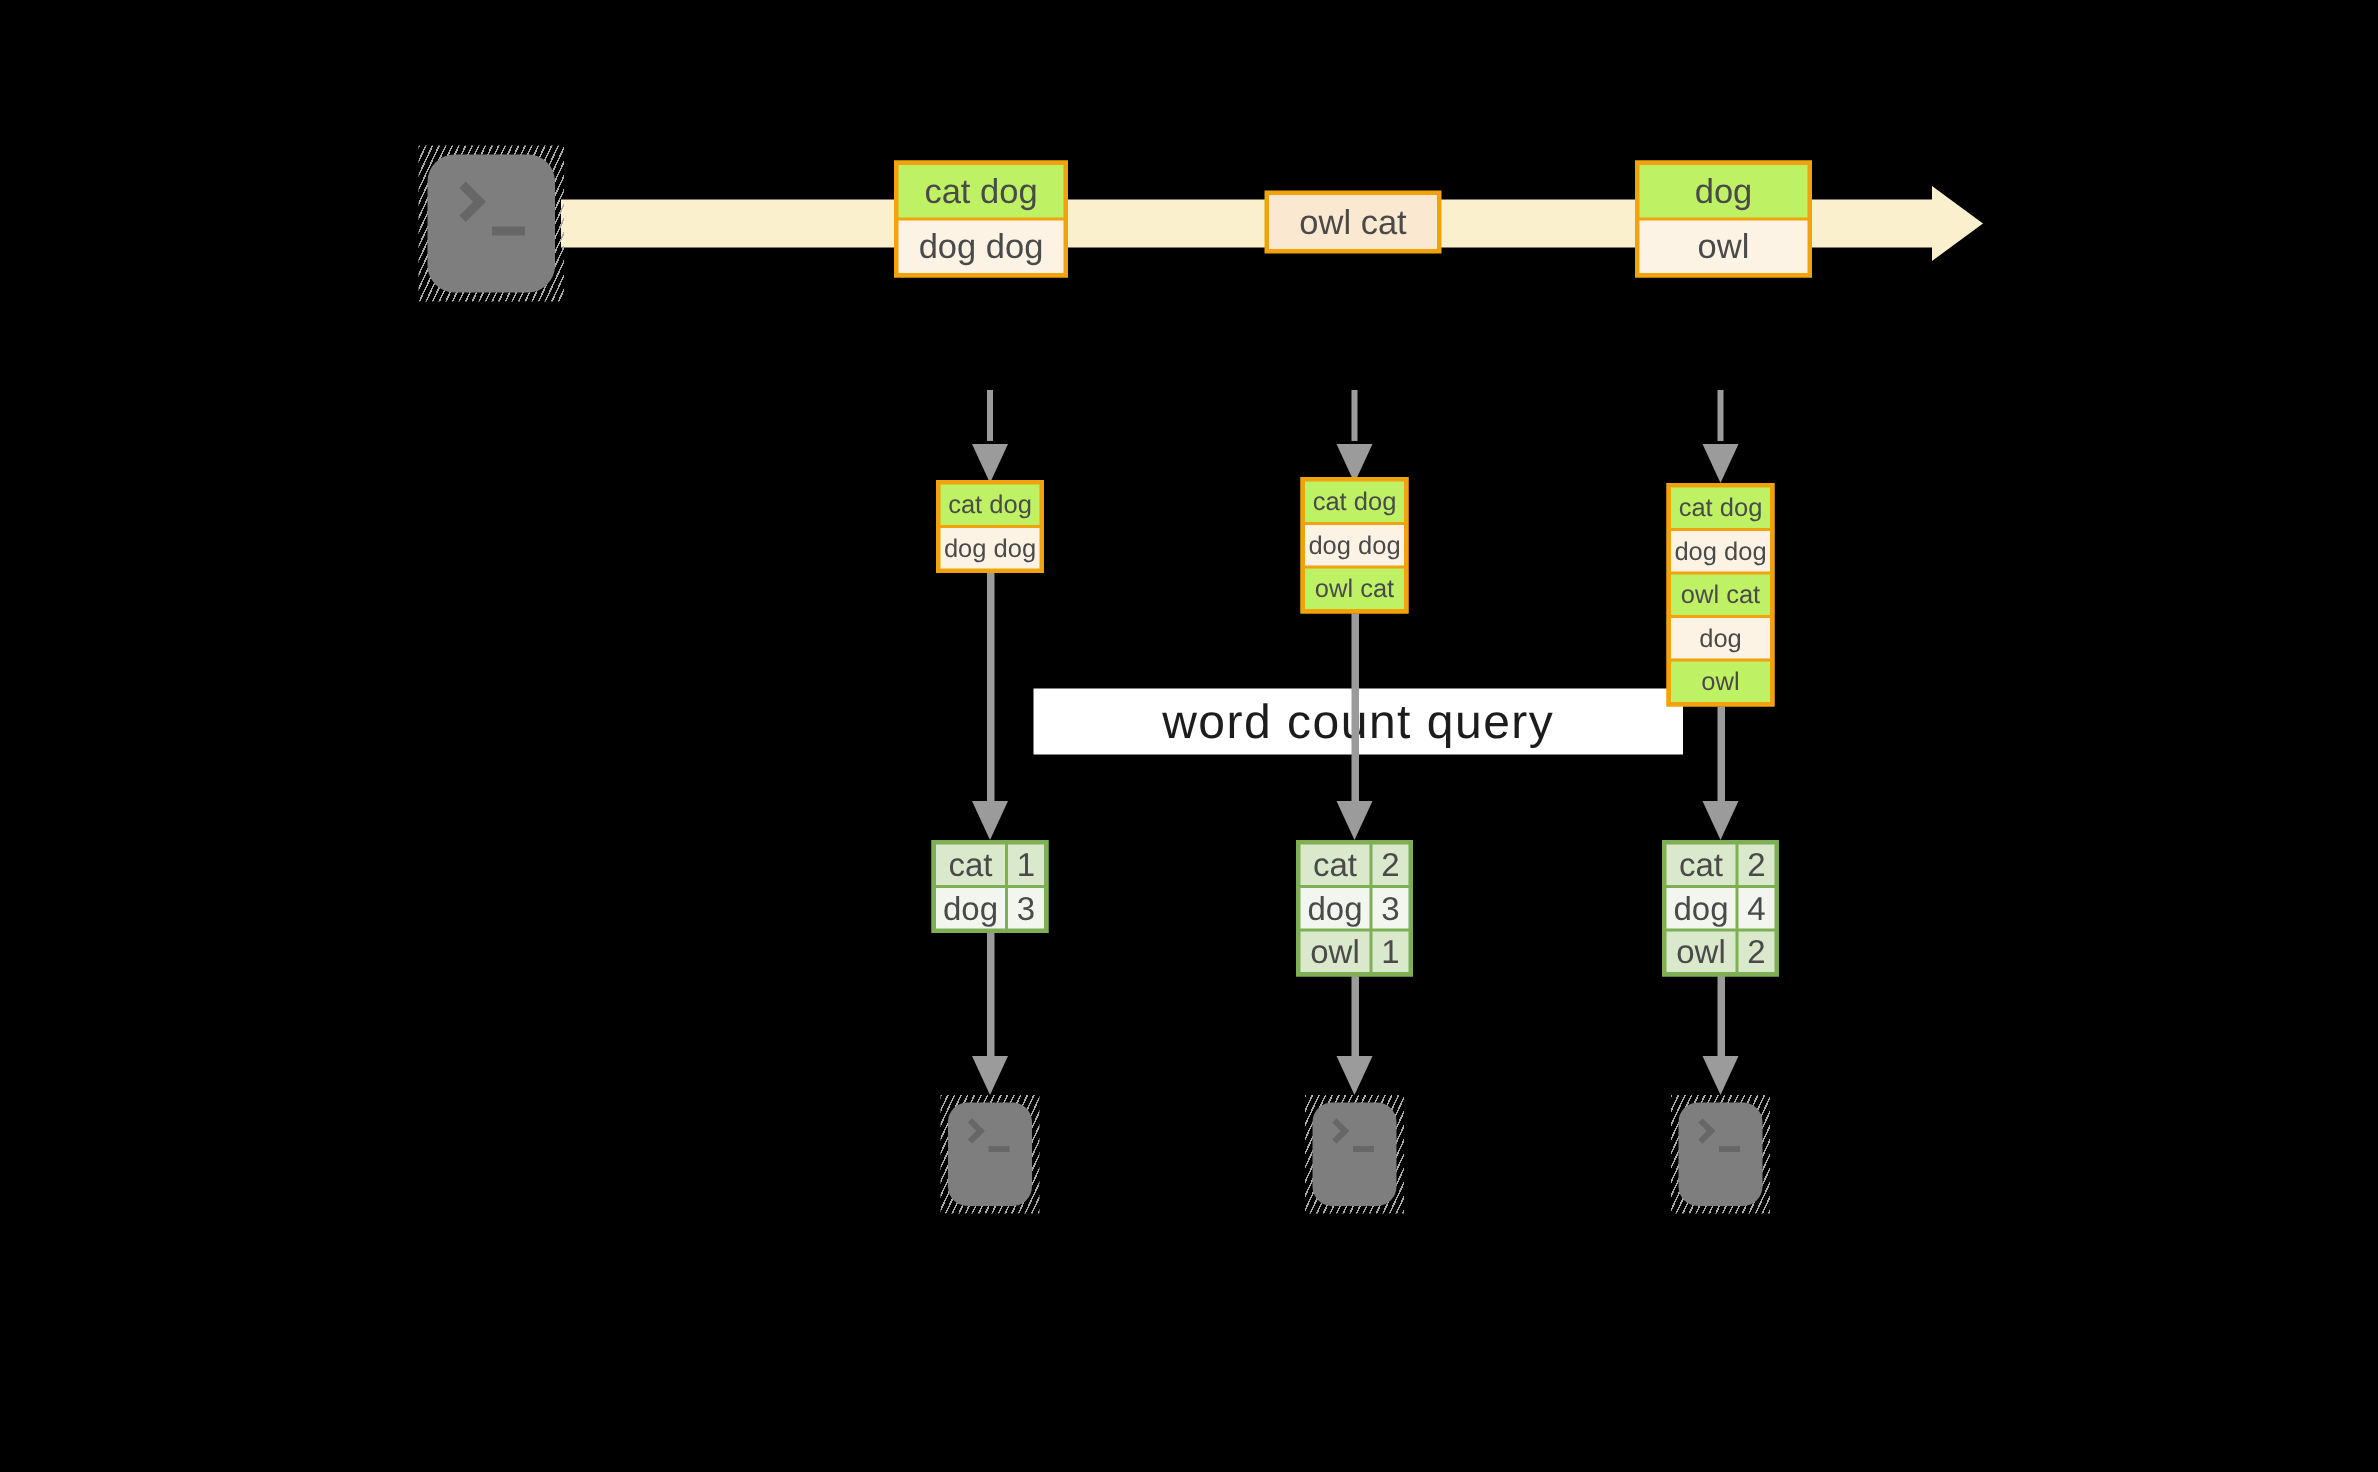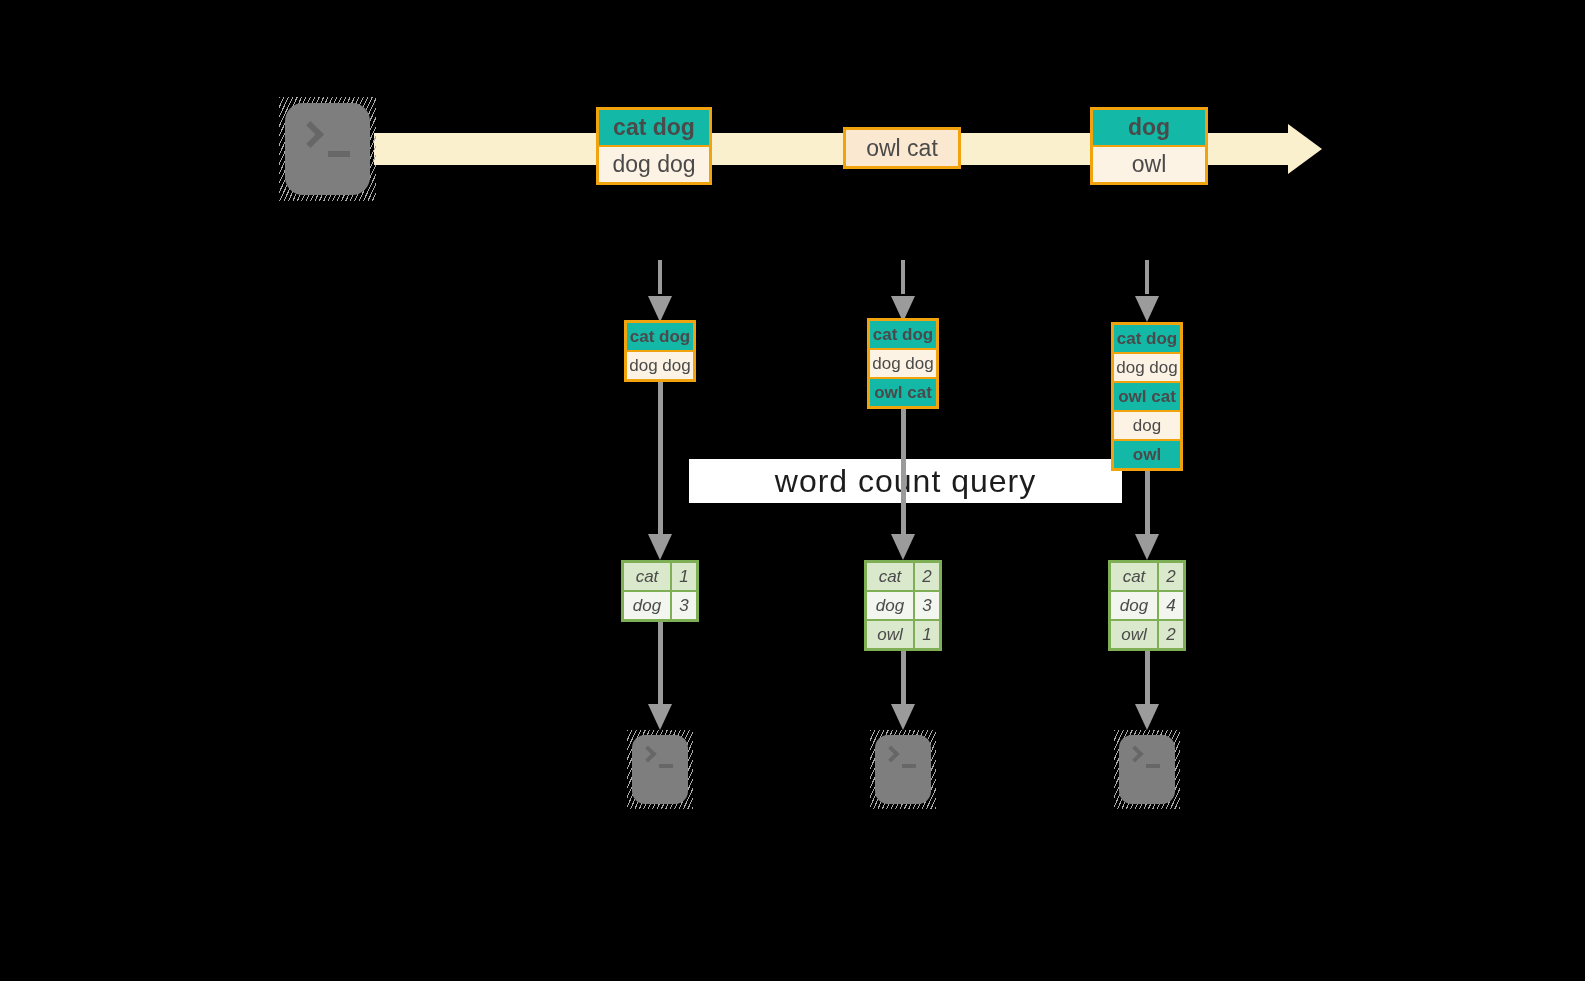--- a/index.html
+++ b/index.html
@@ -19,21 +19,21 @@
 
   
   .obox {
     background:#F0A30C; border:3px solid #F0A30C;
     display:flex; flex-direction:column; gap:2px; box-sizing:border-box;
   }
   .ocell {
     display:flex; align-items:center; justify-content:center;
     color:#4A4A4A; line-height:1;
   }
-  .fill-dark  { background:#14b8a6;font-weight:bold; }
+  .fill-dark  { background:#bef264; }
   .fill-light { background:#FDF3E5; }
   .fill-mid   { background:#FBE8D0; }
   .msg-cell   { height:35px; font-size:23px; }
   .msg-cell-single { height:36px; font-size:23px; }
   .buf-cell   { height:27px; font-size:17px; }
 
   
   .vseg { width:4px; background:#9B9B9B; }
   .vline { width:5px; background:#9B9B9B; }
   .ahead {
@@ -48,21 +48,21 @@
     font-size:32px; font-weight:300; color:#1C1C1C; letter-spacing:1px;
   }
 
   
   .gtable {
     background:#7FAF55; border:3px solid #7FAF55;
     display:grid; grid-template-columns:46px 24px; gap:2px; box-sizing:border-box;
   }
   .gcell {
     height:27px; display:flex; align-items:center; justify-content:center;
-    font-size:17px; color:#4A4A4A; line-height:1;font-style:italic;
+    font-size:22px; color:#4A4A4A; line-height:1;
   }
   .g-dark  { background:#DAE8CC; }
   .g-light { background:#F2F6EE; }
 
   
   .terminal {
     background:repeating-linear-gradient(115deg,#ABABAB 0px,#ABABAB 1px,transparent 1px,transparent 4px);
   }
   .term-inner { position:absolute; background:#7E7E7E; }
   .term-inner.big   { left:6px; top:6px; right:6px; bottom:6px; border-radius:18px; }

